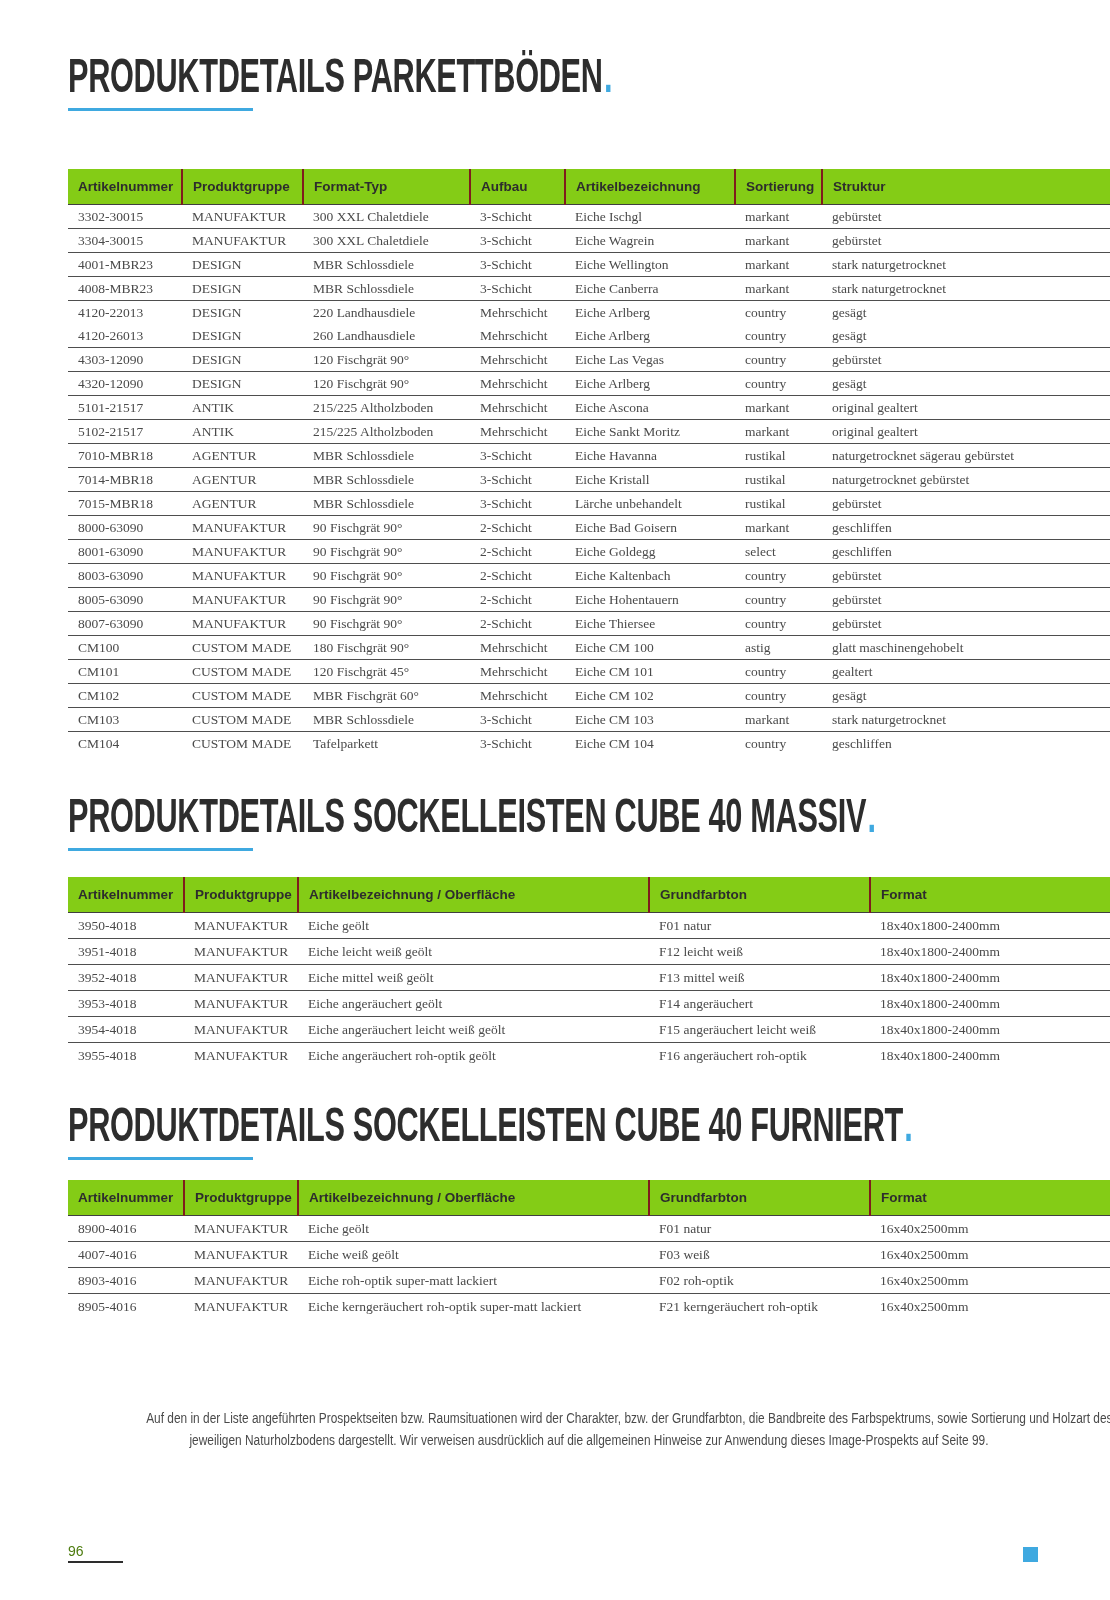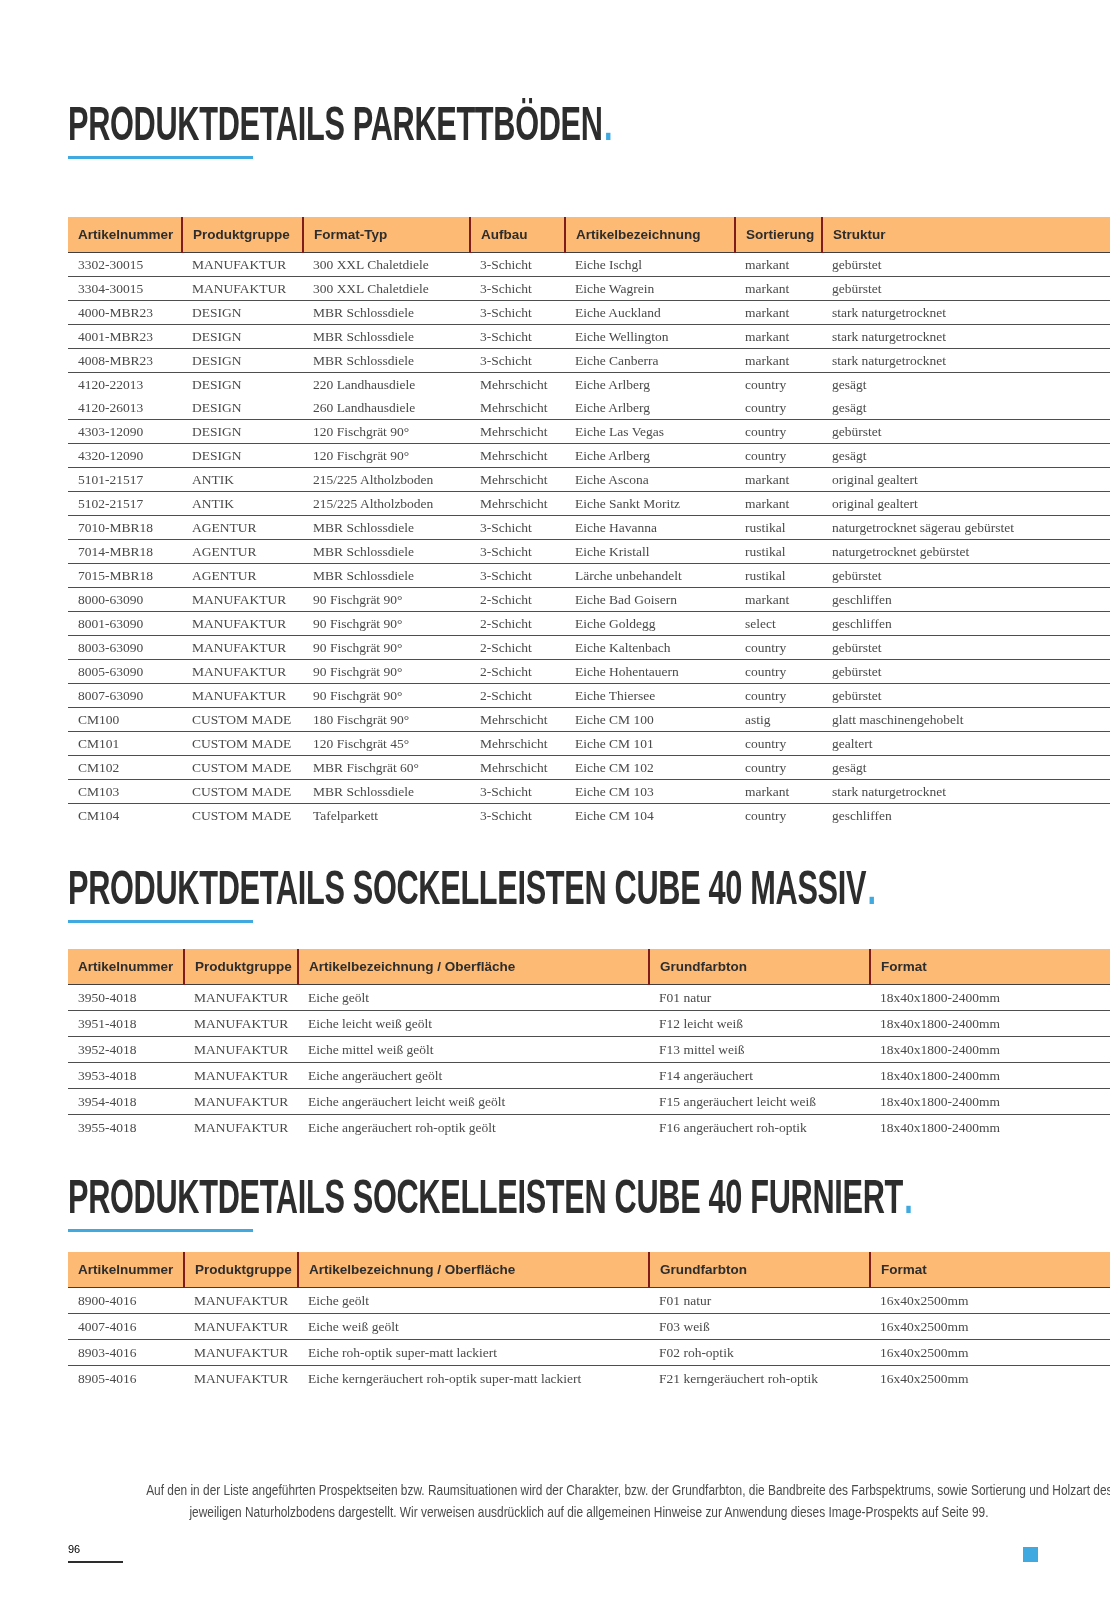--- a/index.html
+++ b/index.html
@@ -1,35 +1,35 @@
 <!DOCTYPE html>
 <html><head>
 <meta charset="utf-8">
 <style>
   html,body { margin:0; padding:0; background:#ffffff; }
   .page {
     position:relative; width:1110px; height:1600px; background:#ffffff;
     font-family:"Liberation Sans","DejaVu Sans",sans-serif; overflow:hidden;
   }
-  .content { margin-left:68px; width:1042px; padding-top:101px; }
+  .content { margin-left:68px; width:1042px; padding-top:53px; }
 
   .section-title {
     margin:0; padding:0; font-size:48px; line-height:46px; font-weight:bold;
     color:#2d2d2d; white-space:nowrap; letter-spacing:-0.5px;
     transform:scaleX(0.64); transform-origin:left center;
   }
   .section-title .dot { margin-left:2px; }
   .title-rule { width:185px; height:3px; margin-top:9px; }
 
   .detail-table {
     border-collapse:collapse; table-layout:fixed; width:1042px;
     font-size:13.5px; color:#4a4a4a; margin:0;
   }
   .detail-table th {
-    background:#fdba74; color:#2d2d2d; font-weight:bold; text-align:left;
+    background:#84cc16; color:#2d2d2d; font-weight:bold; text-align:left;
     height:35px; padding:0 6px 0 10px; font-size:13.5px; white-space:nowrap; overflow:hidden;
   }
   .detail-table th + th { border-left:2px solid #7f1d1d; }
   .detail-table thead tr { border-bottom:1px solid #3f3f3f; }
   .detail-table td { padding:0 6px 0 10px; height:23px; white-space:nowrap; overflow:hidden; }
   .t2 td, .t3 td { height:25px;margin-top:43px; }
   .detail-table tbody tr { border-bottom:1px solid #4e4e4e;font-family:Liberation Serif, serif; }
   .detail-table tbody tr:last-child,
   .detail-table tbody tr.no-divider { border-bottom:none; }
 
@@ -38,21 +38,21 @@
   .mt-table2 { margin-top:26px; }
   .mt-title3 { margin-top:34px; }
   .mt-table3 { margin-top:20px; }
 
   .footer-note { margin-top:88px; width:1042px; }
   .footer-line {
     white-space:nowrap; text-align:center; font-size:14px; line-height:22px;
     color:#4a4a4a; transform:scaleX(0.85); transform-origin:50% 50%;
   }
 
-  .page-number { position:absolute; left:68px; top:1543px; font-size:11px; color:#000000; }
+  .page-number { position:absolute; left:68px; top:1543px; font-size:14px; color:#4d7c0f; }
   .page-number-rule { position:absolute; left:68px; top:1561px; width:55px; height:2px; background:#2d2d2d; }
   .corner-square { position:absolute; left:1023px; top:1547px; width:15px; height:15px; }
 </style>
 </head>
 <body>
 
 <div class="page">
   <div class="content">
 
     <section>
@@ -92,29 +92,20 @@
             <tr>
               <td>3304-30015</td>
               <td>MANUFAKTUR</td>
               <td>300 XXL Chaletdiele</td>
               <td>3-Schicht</td>
               <td>Eiche Wagrein</td>
               <td>markant</td>
               <td>gebürstet</td>
             </tr>
             <tr>
-              <td>4000-MBR23</td>
-              <td>DESIGN</td>
-              <td>MBR Schlossdiele</td>
-              <td>3-Schicht</td>
-              <td>Eiche Auckland</td>
-              <td>markant</td>
-              <td>stark naturgetrocknet</td>
-            </tr>
-            <tr>
               <td>4001-MBR23</td>
               <td>DESIGN</td>
               <td>MBR Schlossdiele</td>
               <td>3-Schicht</td>
               <td>Eiche Wellington</td>
               <td>markant</td>
               <td>stark naturgetrocknet</td>
             </tr>
             <tr>
               <td>4008-MBR23</td>

